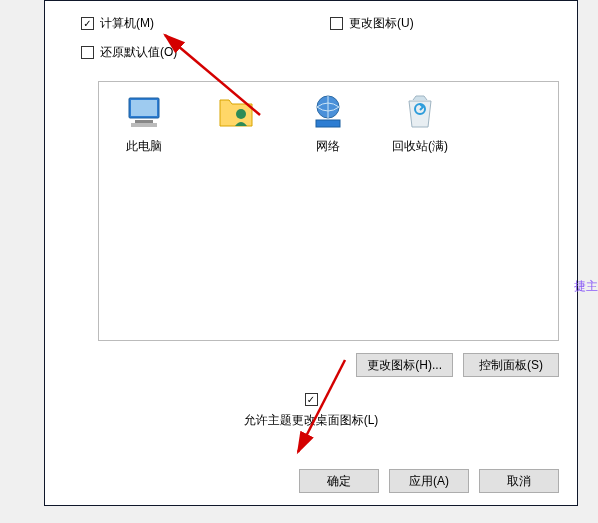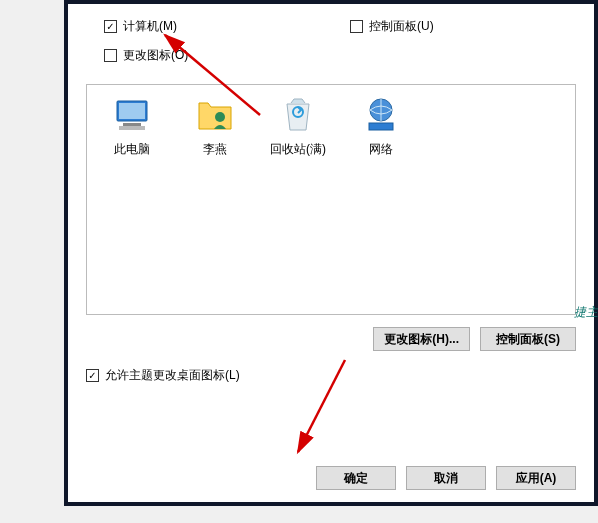--- a/index.html
+++ b/index.html
@@ -9,26 +9,26 @@
     height: 523px;
     background: #f0f0f0;
     font-family: "Microsoft YaHei", "Segoe UI", sans-serif;
     font-size: 12px;
     color: #000;
     position: relative;
     overflow: hidden;
   }
   .dialog {
     position: absolute;
-    left: 64px;
+    left: 44px;
     top: 0;
     width: 534px;
     height: 506px;
     background: #fff;
-    border: 4px solid #0f172a;
+    border: 1px solid #0f172a;
     padding: 14px 18px 14px 18px;
   }
   .checkbox-grid {
     display: grid;
     grid-template-columns: 1fr 1fr;
     row-gap: 12px;
     column-gap: 20px;
     padding-left: 18px;
     margin-bottom: 20px;
   }
@@ -45,25 +45,26 @@
     align-items: center;
     justify-content: center;
     font-size: 10px;
     line-height: 1;
     color: #000;
     background: #fff;
   }
   .chk.checked::before { content: "✓"; }
   .icons-box {
     border: 1px solid #bbb;
-    height: 231px;
+    height: 260px;
     padding: 10px 8px;
     display: flex;
-    gap: 9px;
+    gap: 18px;
     align-items: flex-start;
+    margin-left: 35px;
   }
   .icon-item {
     width: 74px;
     text-align: center;
   }
   .icon-img {
     height: 40px;
     display: flex;
     align-items: center;
     justify-content: center;
@@ -80,45 +81,44 @@
     min-width: 96px;
     height: 24px;
     border: 1px solid #adadad;
     background: #e1e1e1;
     font-size: 12px;
     padding: 0 10px;
     display: inline-flex;
     align-items: center;
     justify-content: center;
     cursor: pointer;
-    font-weight: bold;
   }
   .allow-row {
     margin-top: 16px;
     padding-left: 0;
     display: flex;
     align-items: center;
     gap: 6px;
+    flex-direction: column;
   }
   .bottom-row {
     position: absolute;
     bottom: 12px;
     right: 18px;
     display: flex;
     gap: 10px;
   }
   .bottom-row .btn { min-width: 80px; }
   .cropped-text {
     position: absolute;
     right: 0;
-    top: 304px;
+    top: 278px;
     font-size: 12px;
-    color: #0f766e;
+    color: #8b5cf6;
     writing-mode: horizontal-tb;
-    font-style: italic;
   }
   .arrow {
     position: absolute;
     pointer-events: none;
   }
   
   .ico-pc svg, .ico-user svg, .ico-net svg, .ico-bin svg { display:block; }
 </style>
 </head>
 <body>
@@ -128,26 +128,26 @@
   <div class="checkbox-grid">
 
     <div class="chk-row">
       <span class="chk checked"></span>
       <span>计算机(M)</span>
     </div>
 
 
     <div class="chk-row">
       <span class="chk"></span>
-      <span>控制面板(U)</span>
+      <span>更改图标(U)</span>
     </div>
 
     <div class="chk-row">
       <span class="chk"></span>
-      <span>更改图标(O)</span>
+      <span>还原默认值(O)</span>
     </div>
 
 
   </div>
 
   <div class="icons-box">
 
     <div class="icon-item">
       <div class="icon-img ico-pc">
         <svg width="38" height="36" viewBox="0 0 38 36">
@@ -161,63 +161,62 @@
     </div>
 
     <div class="icon-item">
       <div class="icon-img ico-user">
         <svg width="38" height="36" viewBox="0 0 38 36">
           <path d="M3 12 L3 32 L35 32 L35 10 L15 10 L12 6 L3 6 Z" fill="#ffd768" stroke="#d9a400"></path>
           <circle cx="24" cy="20" r="5" fill="#2e8b57"></circle>
           <path d="M18 32 Q24 24 30 32" fill="#2e8b57"></path>
         </svg>
       </div>
-      <div class="icon-label">李燕</div>
+    </div>
+
+    <div class="icon-item">
+      <div class="icon-img ico-net">
+        <svg width="38" height="36" viewBox="0 0 38 36">
+          <circle cx="19" cy="13" r="11" fill="#4a90d9" stroke="#2d6aa3"></circle>
+          <path d="M8 13 Q19 5 30 13 M8 13 Q19 21 30 13 M19 2 L19 24" stroke="#cde6f7" stroke-width="1" fill="none"></path>
+          <rect x="7" y="26" width="24" height="7" fill="#2d7dd2" stroke="#1a5fa0"></rect>
+        </svg>
+      </div>
+      <div class="icon-label">网络</div>
     </div>
 
     <div class="icon-item">
       <div class="icon-img ico-bin">
         <svg width="34" height="38" viewBox="0 0 34 38">
           <path d="M6 8 L28 8 L25 34 L9 34 Z" fill="#e8eef2" stroke="#9fb4c2"></path>
           <path d="M10 7 L13 3 L21 3 L24 7" fill="#cfe0ea" stroke="#9fb4c2"></path>
           <path d="M12 16 a5 5 0 1 0 10 0 a5 5 0 1 0 -10 0" fill="none" stroke="#2d9cdb" stroke-width="2"></path>
           <path d="M17 11 L20 14 L17 17" fill="none" stroke="#2d9cdb" stroke-width="2"></path>
         </svg>
       </div>
       <div class="icon-label">回收站(满)</div>
     </div>
 
-    <div class="icon-item">
-      <div class="icon-img ico-net">
-        <svg width="38" height="36" viewBox="0 0 38 36">
-          <circle cx="19" cy="13" r="11" fill="#4a90d9" stroke="#2d6aa3"></circle>
-          <path d="M8 13 Q19 5 30 13 M8 13 Q19 21 30 13 M19 2 L19 24" stroke="#cde6f7" stroke-width="1" fill="none"></path>
-          <rect x="7" y="26" width="24" height="7" fill="#2d7dd2" stroke="#1a5fa0"></rect>
-        </svg>
-      </div>
-      <div class="icon-label">网络</div>
-    </div>
-
 
   </div>
 
   <div class="row-right">
     <div class="btn">更改图标(H)...</div>
     <div class="btn">控制面板(S)</div>
   </div>
 
   <div class="allow-row">
     <span class="chk checked"></span>
     <span>允许主题更改桌面图标(L)</span>
   </div>
 
   <div class="bottom-row">
     <div class="btn">确定</div>
+    <div class="btn">应用(A)</div>
     <div class="btn">取消</div>
-    <div class="btn">应用(A)</div>
   </div>
 
 </div>
 
 <div class="cropped-text">捷主</div>
 
 <svg class="arrow" style="left:0;top:0" width="598" height="523">
   <defs>
     <marker id="ah" markerWidth="10" markerHeight="10" refX="8" refY="3" orient="auto">
       <path d="M0,0 L9,3 L0,6 Z" fill="#d40000"></path>

